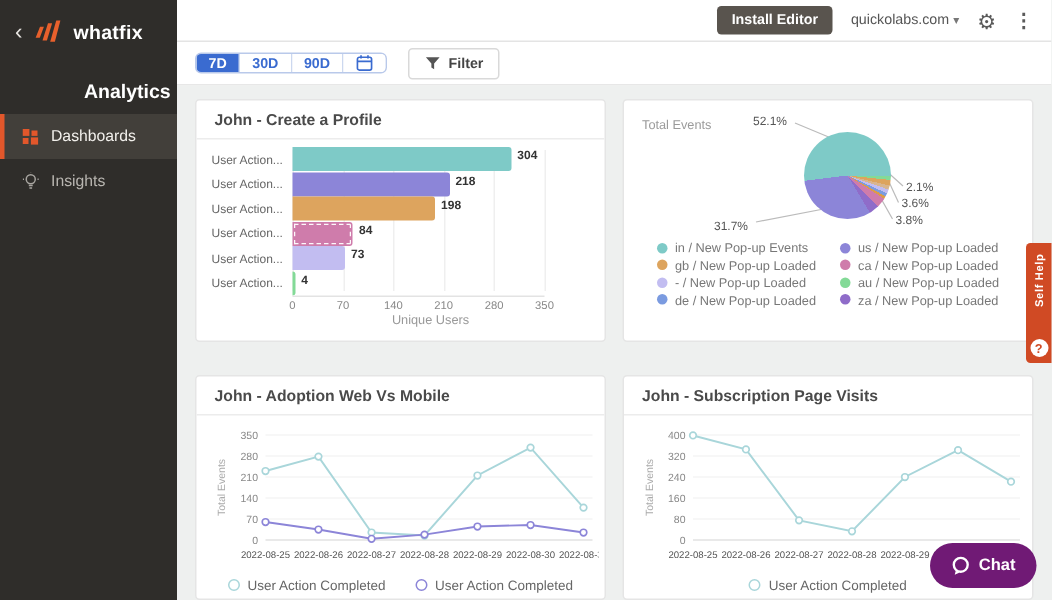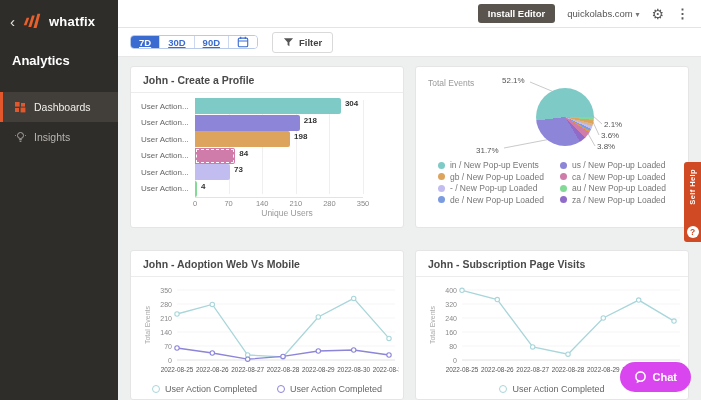--- a/index.html
+++ b/index.html
@@ -4,36 +4,36 @@
 <style>
   * { box-sizing: border-box; margin: 0; padding: 0; }
   html,body { width:701px; height:400px; overflow:hidden; }
   body { font-family:"Liberation Sans", sans-serif; background:#eef0ef; position:relative; }
 
   
   .sidebar { position:absolute; left:0; top:0; width:118px; height:400px; background:#2f2d2a; color:#cfccc7; z-index:5; }
   .logo-row { display:flex; align-items:center; gap:6px; padding:13px 8px 10px 10px; }
   .back-chevron { color:#e8e6e2; font-size:15px; line-height:1; cursor:pointer; }
   .logo-text { color:#fff; font-weight:bold; font-size:13px; letter-spacing:.2px; }
-  .section-title { color:#fff; font-weight:bold; font-size:13px; padding:14px 12px 24px 12px; }
+  .section-title { color:#fff; font-weight:bold; font-size:13px; padding:14px 12px 8px 12px;margin-left:44px; }
   .nav-item { display:flex; align-items:center; gap:8px; height:30px; padding-left:12px; font-size:10.5px; color:#b8b5b0; border-left:3px solid transparent; cursor:pointer; }
   .nav-item.active { background:#423f3a; border-left-color:#e2572b; color:#f2f0ec; }
 
   
   .header { position:absolute; left:118px; top:0; right:0; height:28px; background:#fff; border-bottom:1px solid #e4e4e4; display:flex; align-items:center; justify-content:flex-end; gap:12px; padding:0 12px; z-index:4; }
   .install-btn { background:#59544e; color:#fff; font-size:9.5px; font-weight:bold; padding:4px 10px; border:none; border-radius:3px; cursor:pointer; }
   .account { font-size:9.5px; color:#555; cursor:pointer; }
   .account .caret { font-size:8px; color:#777; }
   .gear { font-size:14px; color:#5a5a5a; line-height:1; cursor:pointer; }
   .kebab { font-size:13px; color:#5a5a5a; font-weight:bold; cursor:pointer; }
 
   
   .filterbar { position:absolute; left:118px; top:28px; right:0; height:29px; background:#fff; border-bottom:1px solid #e7e7e7; display:flex; align-items:center; gap:14px; padding:0 12px; z-index:3; }
   .range-group { display:flex; border:1px solid #b9c9ea; border-radius:4px; overflow:hidden; }
-  .range-btn { font-size:9.5px; font-weight:bold; color:#3a6bd0; background:#fff; border:none; border-right:1px solid #ccd8ef; padding:0 8px; cursor:pointer;text-decoration:underline; }
+  .range-btn { font-size:9.5px; font-weight:bold; color:#3a6bd0; background:#fff; border:none; border-right:1px solid #ccd8ef; padding:0 8px; cursor:pointer; }
   .range-btn.active { background:#3a6bd0; color:#fff; }
   .range-btn.cal { display:flex; align-items:center; border-right:none; }
   .filter-btn { display:flex; align-items:center; gap:5px; background:#fff; border:1px solid #d9d9d9; border-radius:3px; padding:4px 10px; font-size:9.5px; font-weight:bold; color:#444; cursor:pointer; }
 
   
   .content { position:absolute; left:118px; top:57px; right:0; bottom:0; padding:9px 12px; display:grid; grid-template-columns:1fr 1fr; gap:10px 11px; }
   .card { background:#fff; border:1px solid #e5e5e5; border-radius:3px; overflow:hidden; }
   .card.row1 { height:162px; }
   .card.row2 { height:150px;margin-top:12px; }
   .card-title { font-size:10.5px; font-weight:bold; color:#4a4a4a; padding:7px 12px 6px; border-bottom:1px solid #ececec; }
@@ -65,21 +65,21 @@
 
   
   .line-legend { display:flex; justify-content:center; gap:20px; margin-top:0; }
   .ll-item { display:flex; align-items:center; gap:5px; font-size:9px; color:#666; }
   .ll-dot { width:8px; height:8px; border-radius:50%; border:1.5px solid; background:#fff; flex:none; }
 
   
   .self-help { position:fixed; right:0; top:162px; width:17px; height:80px; background:#d04a24; border-radius:3px 0 0 3px; display:flex; flex-direction:column; align-items:center; justify-content:space-between; padding:7px 0 4px; cursor:pointer; z-index:10; }
   .self-help-text { writing-mode:vertical-rl; transform:rotate(180deg); color:#fff; font-size:7.5px; font-weight:bold; letter-spacing:.4px; }
   .sh-q { width:12px; height:12px; border-radius:50%; background:#fff; color:#d04a24; font-size:8.5px; font-weight:bold; display:flex; align-items:center; justify-content:center; }
-  .chat-btn { position:fixed; right:10px; bottom:8px; background:#d946ef; color:#fff; border:none; border-radius:17px; padding:8px 14px; display:flex; align-items:center; gap:6px; font-size:11px; font-weight:bold; font-family:"Liberation Sans",sans-serif; cursor:pointer; z-index:10; }
+  .chat-btn { position:fixed; right:10px; bottom:8px; background:#701a75; color:#fff; border:none; border-radius:17px; padding:8px 14px; display:flex; align-items:center; gap:6px; font-size:11px; font-weight:bold; font-family:"Liberation Sans",sans-serif; cursor:pointer; z-index:10; }
 </style>
 </head>
 <body>
 
 <div class="sidebar">
   <div class="logo-row">
     <span class="back-chevron">‹</span>
     <span style="display:inline-flex">
       <svg width="22" height="16" viewBox="0 0 24 17">
         <g fill="#e8602c">

